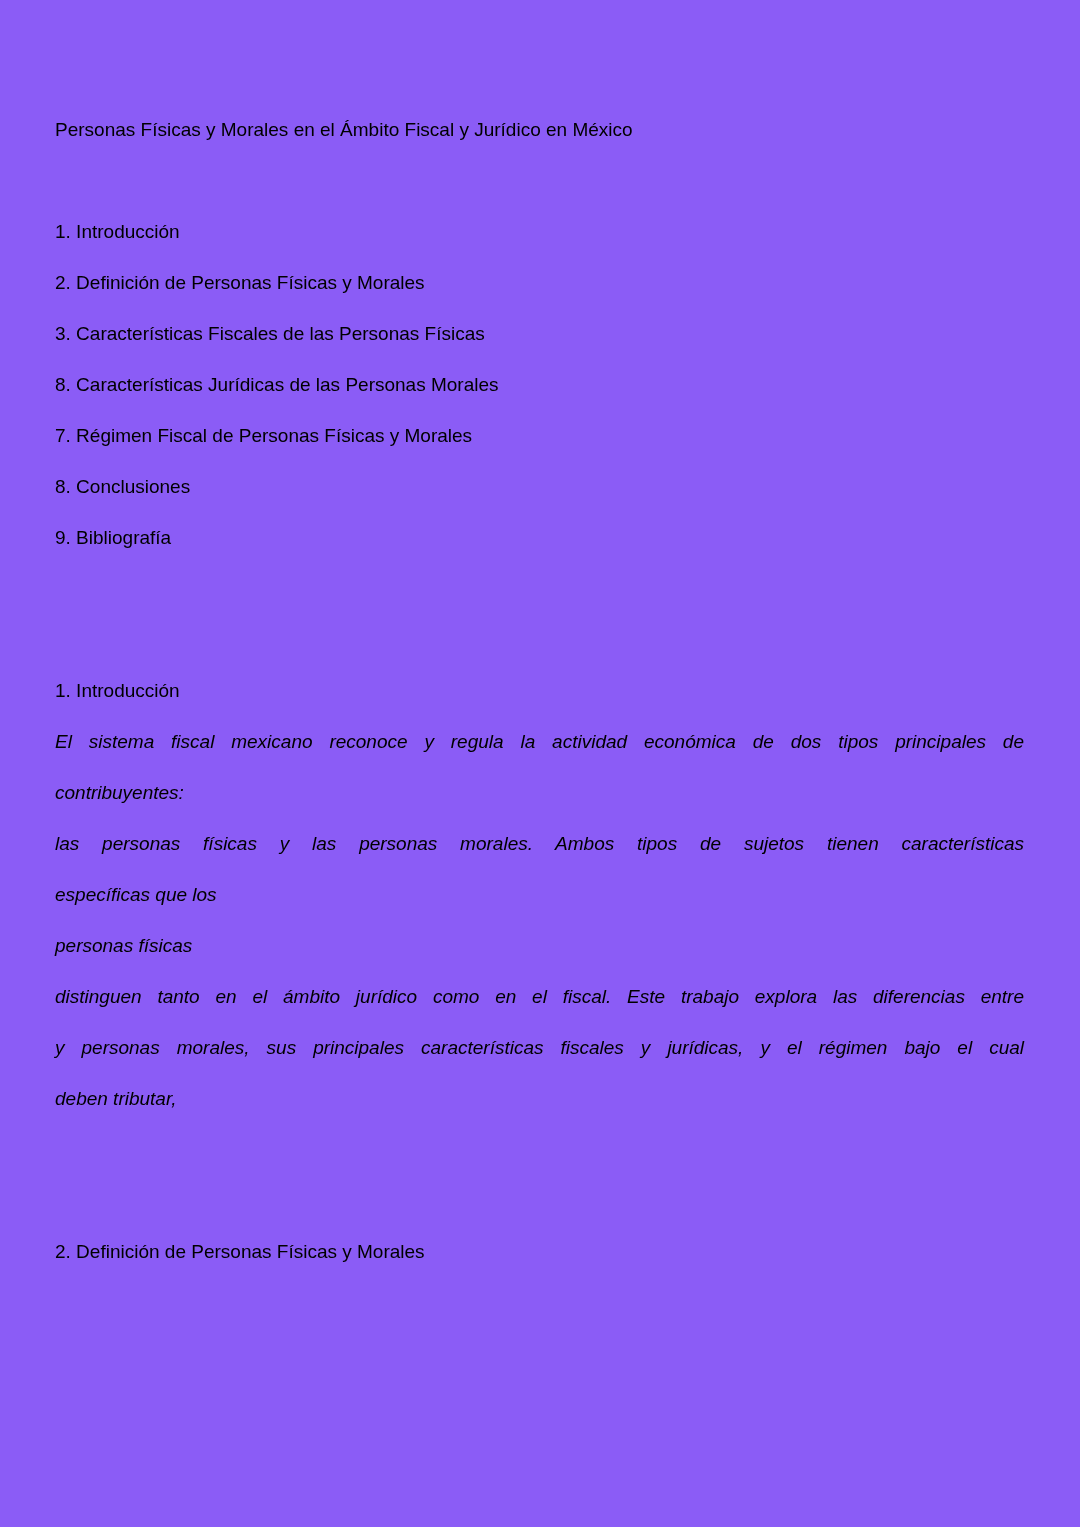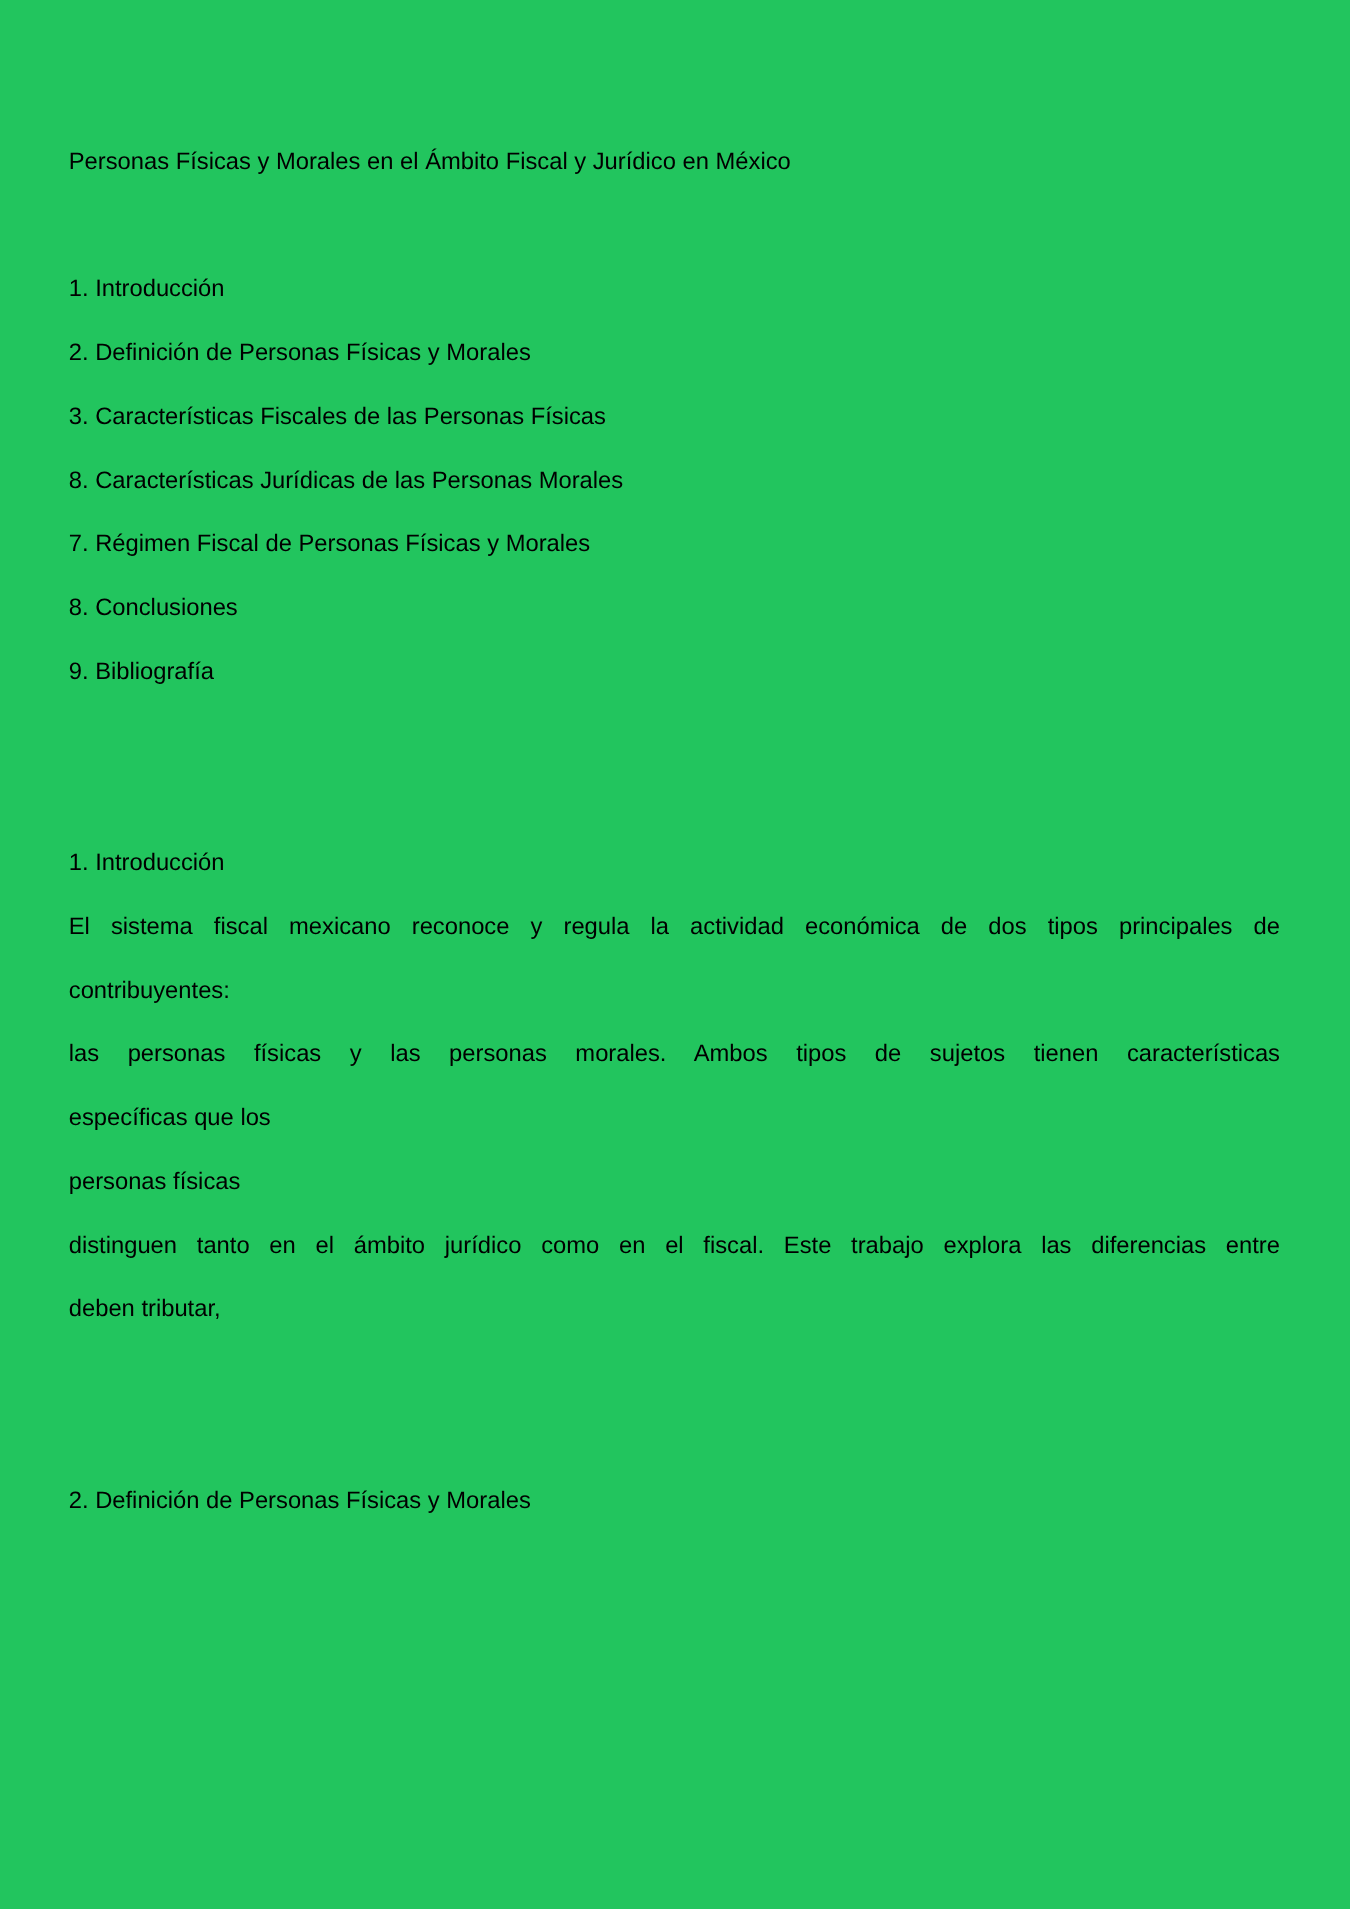--- a/index.html
+++ b/index.html
@@ -11,21 +11,21 @@
     width: 1080px;
     height: 1527px;
     font-family: "Liberation Sans", sans-serif;
     color: #000000;
     -webkit-font-smoothing: antialiased;
   }
   .page {
     position: relative;
     width: 1080px;
     height: 1527px;
-    background: #22c55e;
+    background: #8b5cf6;
     box-sizing: border-box;
     padding: 0;
     overflow: hidden;
   }
   .content {
     position: absolute;
     left: 55px;
     top: 0;
     width: 969px;   
   }
@@ -60,20 +60,21 @@
   .section-heading {
     font-size: 19px;
     line-height: 51px;
     font-weight: normal;
     margin: 0;
     white-space: nowrap;
   }
   
   .para {
     margin: 0;
+    font-style: italic;
   }
   .body-line {
     font-size: 19px;
     line-height: 51px;
     margin: 0;
     text-align: justify;
     text-justify: inter-word;
   }
   .body-line.full {
     
@@ -109,20 +110,21 @@
 
     <h2 class="section-heading">1. Introducción</h2>
 
     <div class="para">
       <p class="body-line full">El sistema fiscal mexicano reconoce y regula la actividad económica de dos tipos principales de</p>
       <p class="body-line last">contribuyentes:</p>
       <p class="body-line full">las personas físicas y las personas morales. Ambos tipos de sujetos tienen características</p>
       <p class="body-line last">específicas que los</p>
       <p class="body-line last">personas físicas</p>
       <p class="body-line full">distinguen tanto en el ámbito jurídico como en el fiscal. Este trabajo explora las diferencias entre</p>
+      <p class="body-line full">y personas morales, sus principales características fiscales y jurídicas, y el régimen bajo el cual</p>
       <p class="body-line last">deben tributar,</p>
     </div>
 
     <div class="spacer-line"></div>
     <div class="spacer-line"></div>
 
     <h2 class="section-heading">2. Definición de Personas Físicas y Morales</h2>
 
   </div>
 </div>

